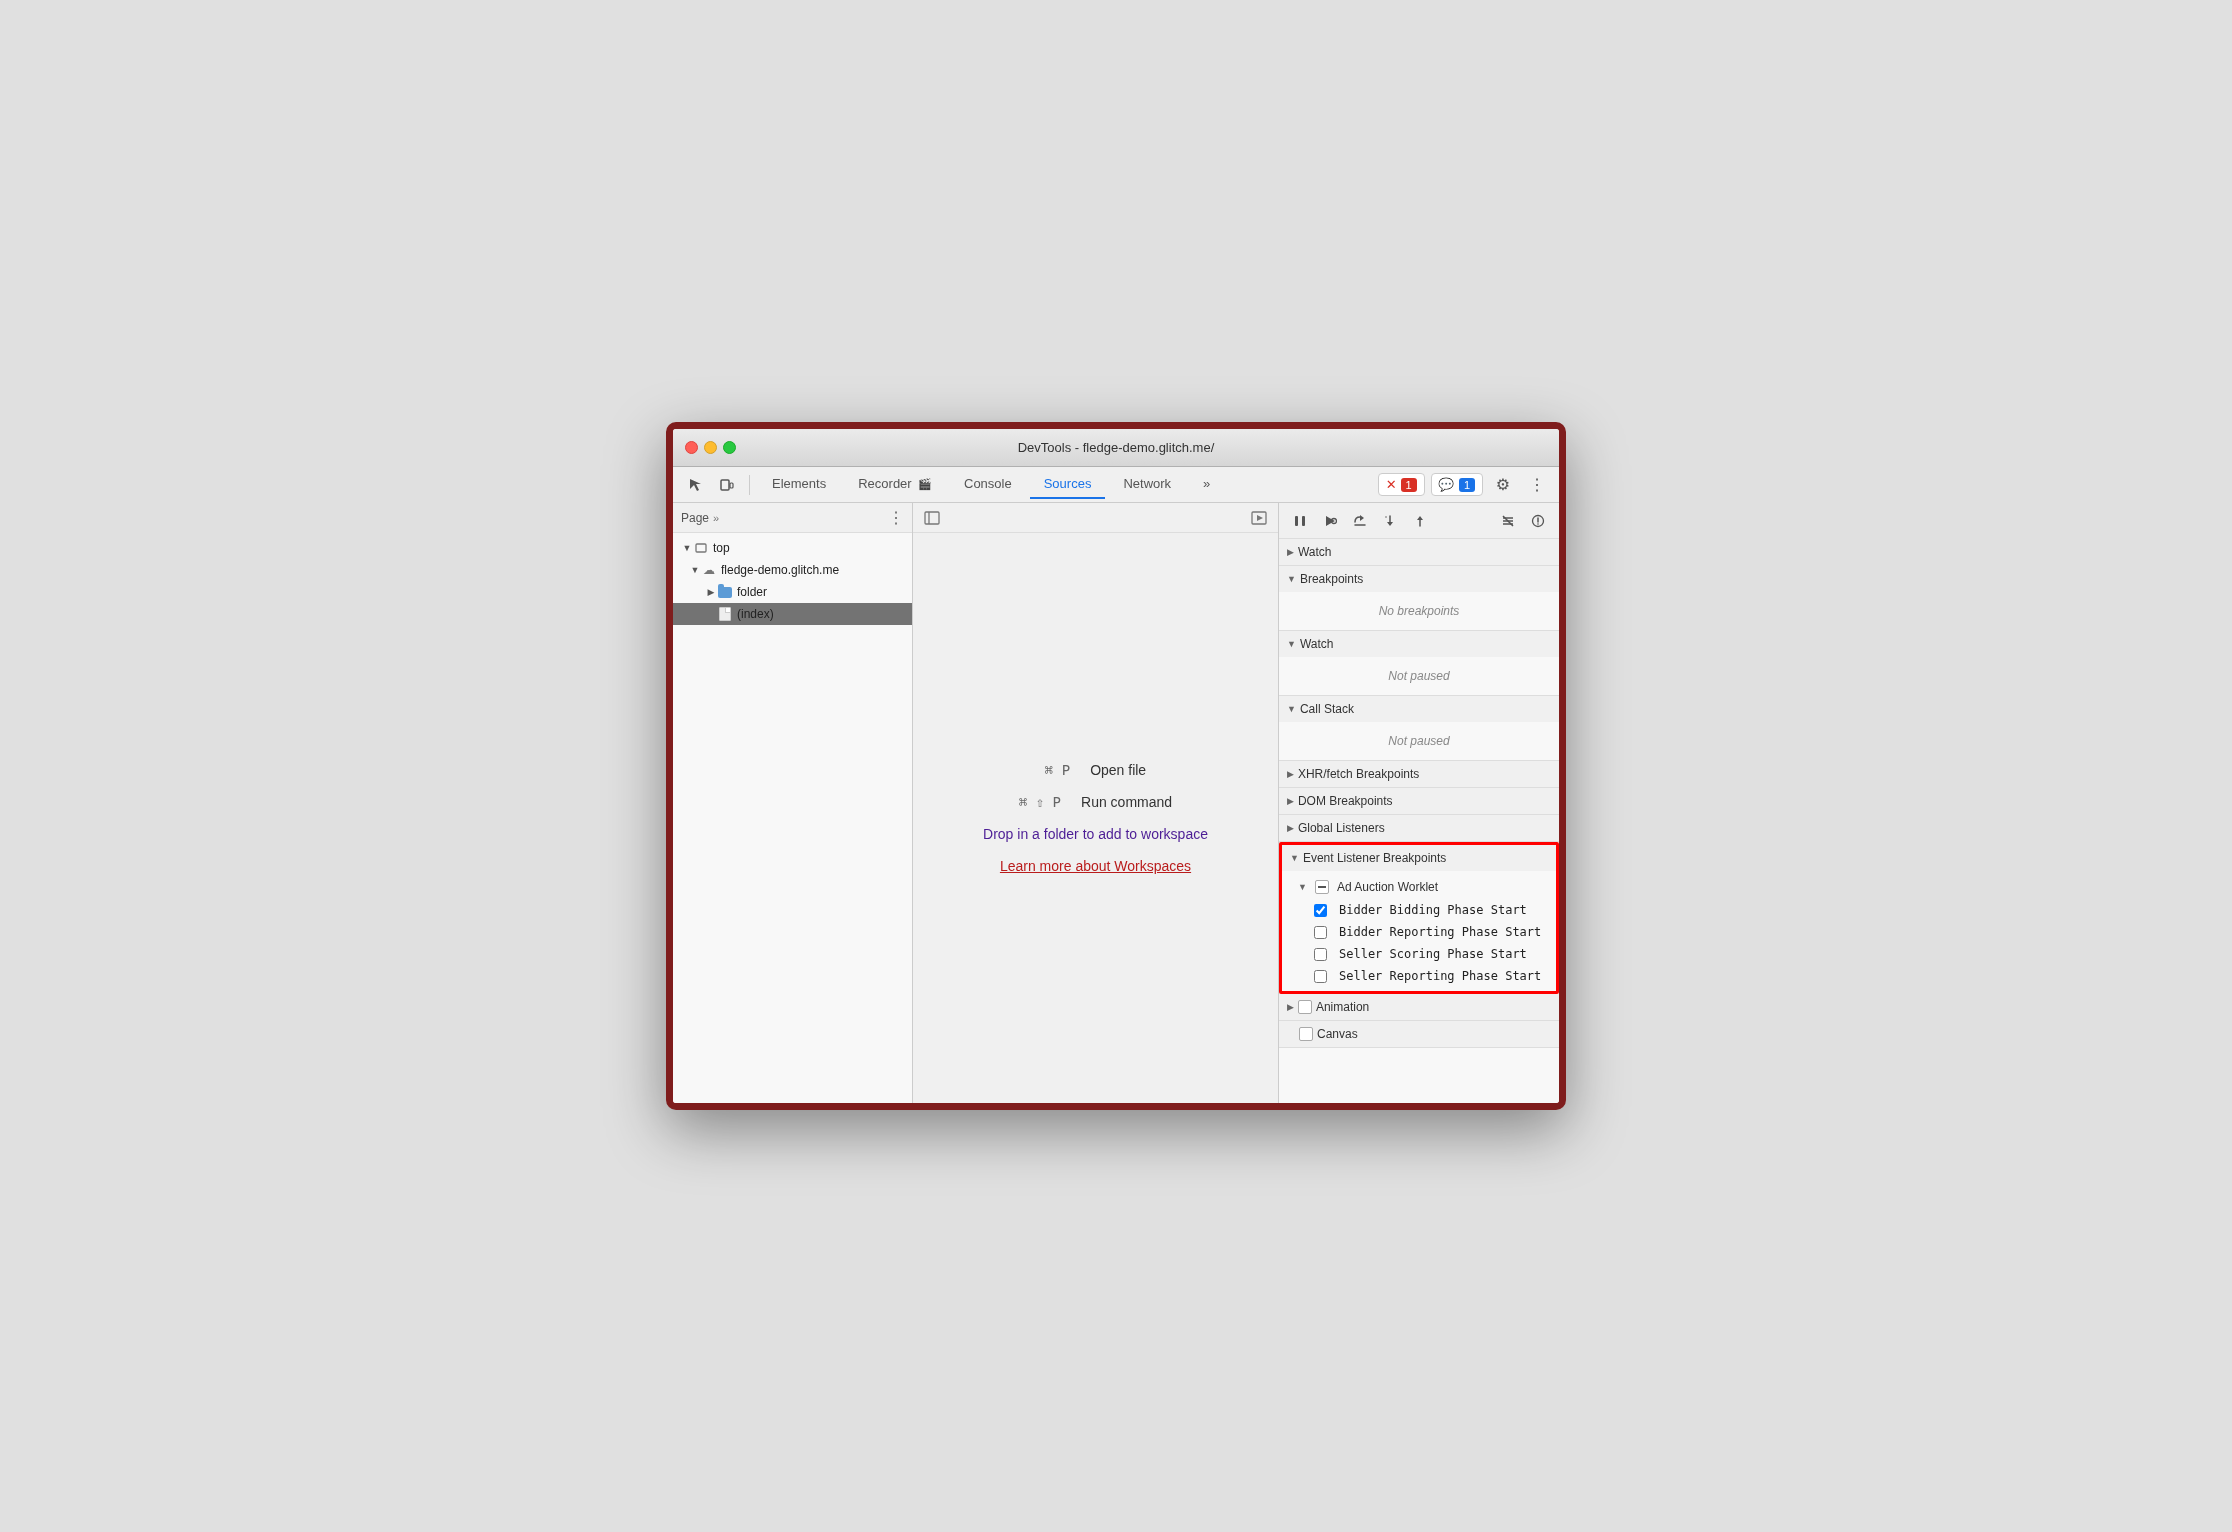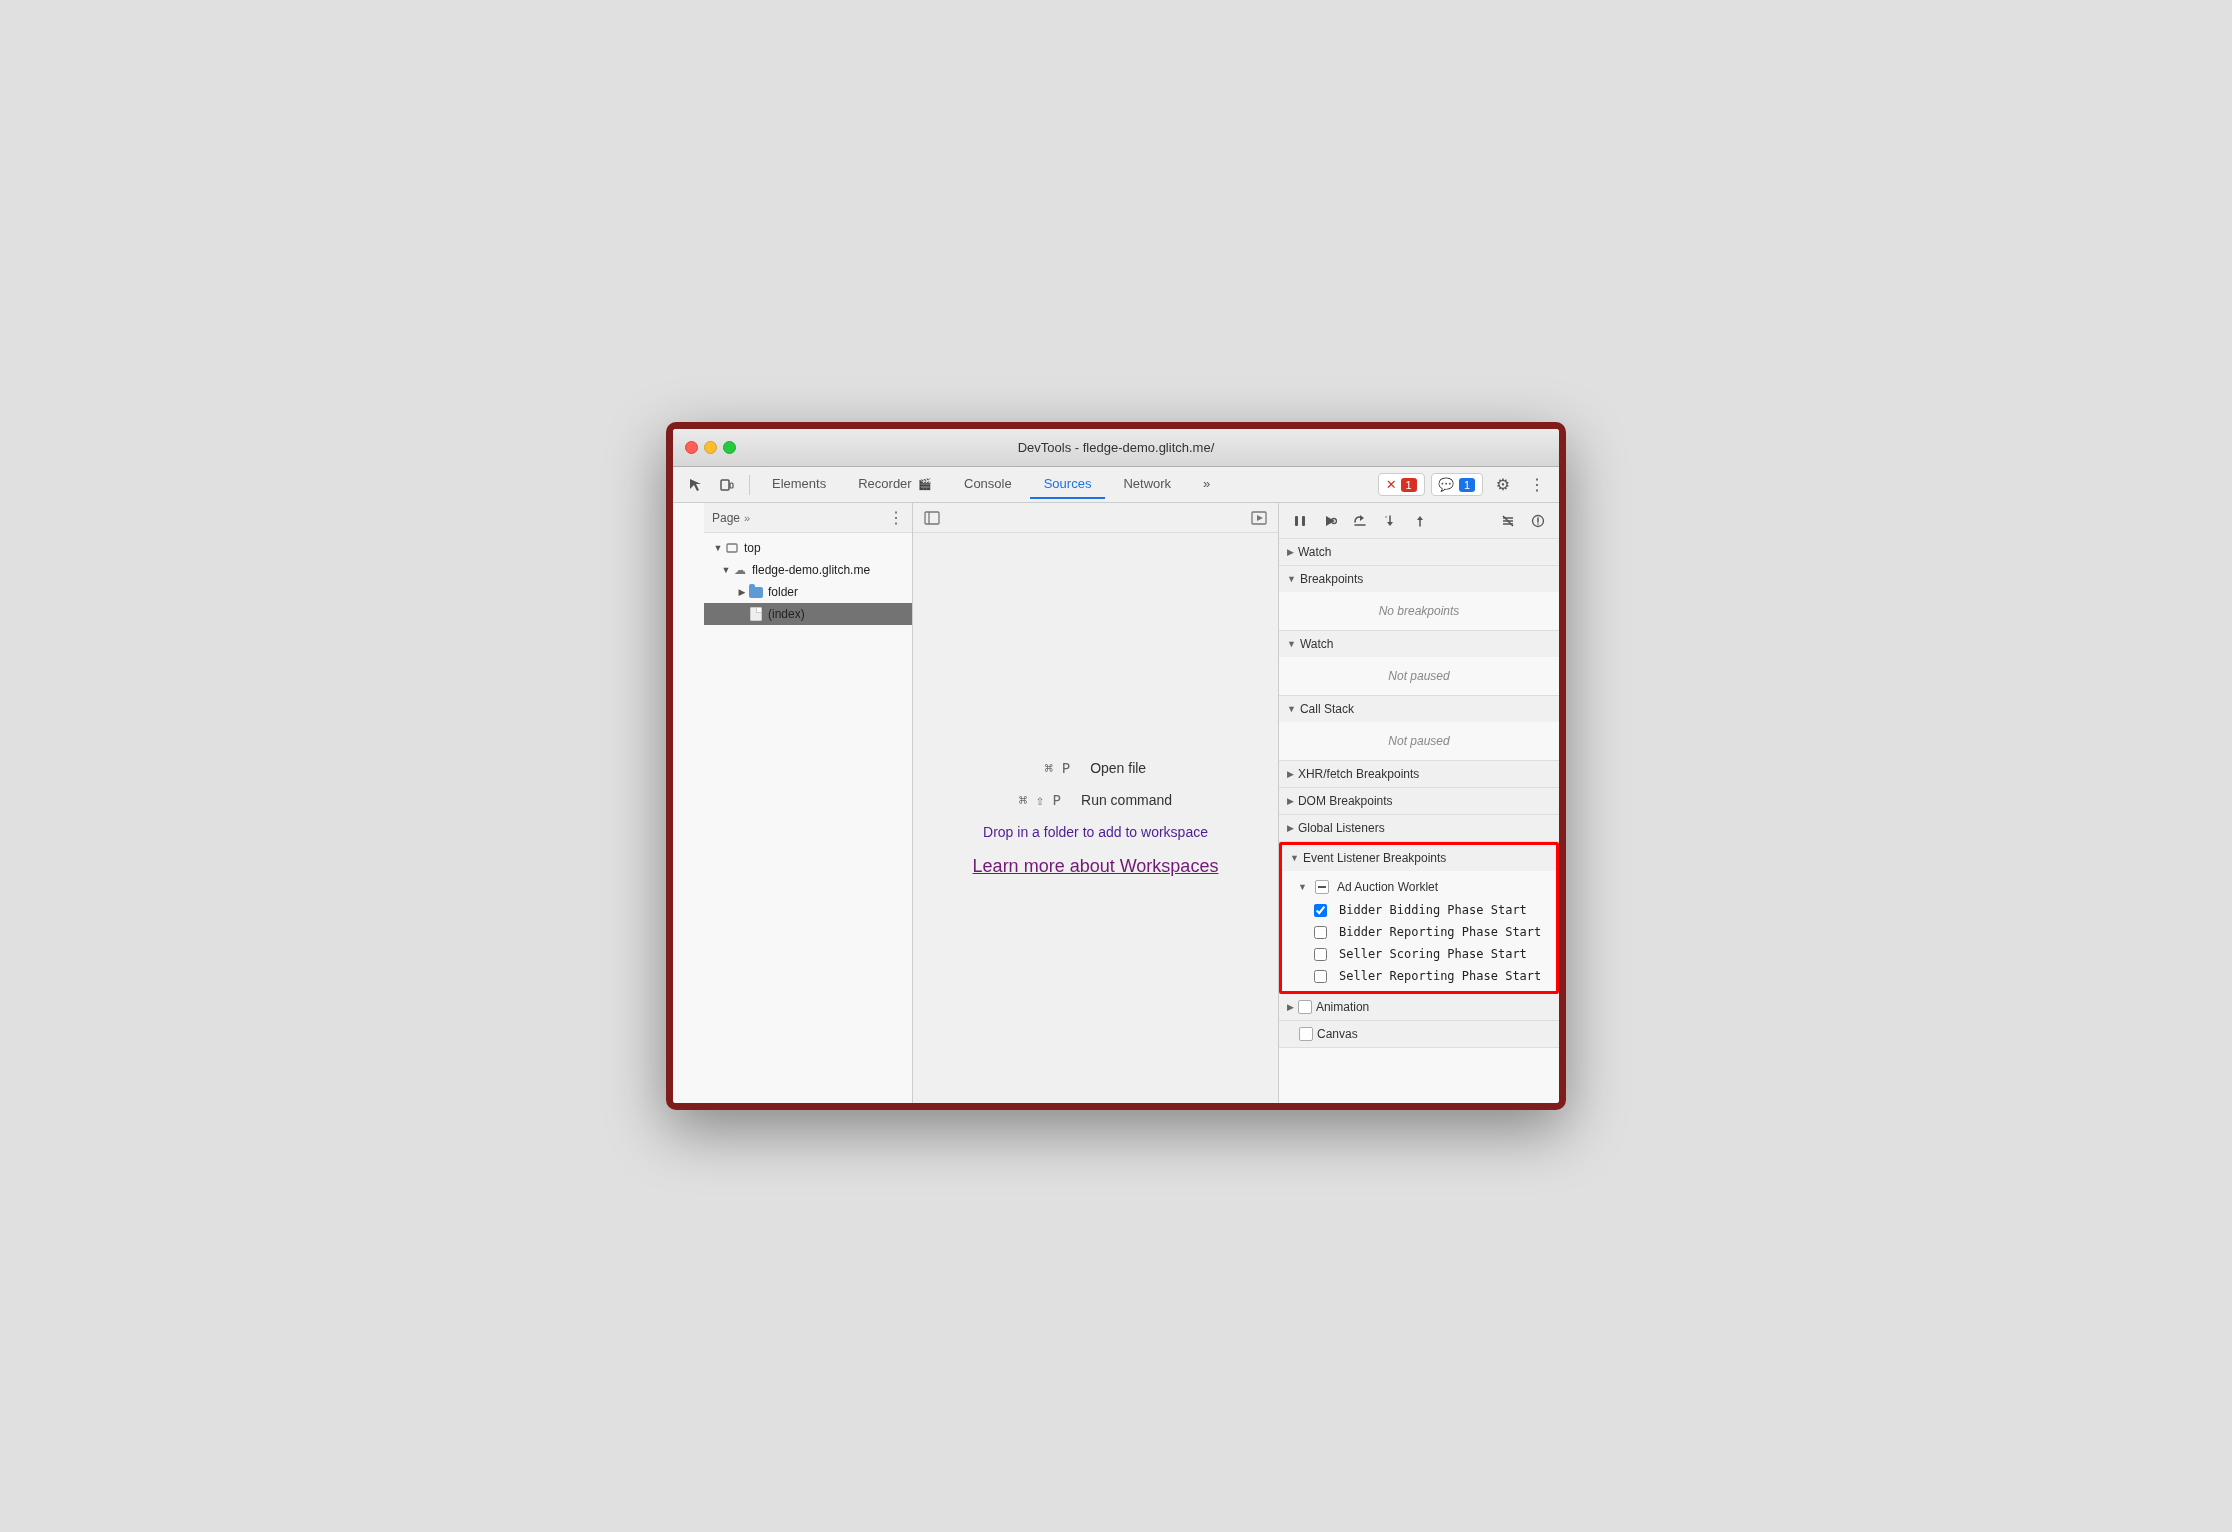--- a/index.html
+++ b/index.html
@@ -128,21 +128,20 @@
     }
     
     .left-panel {
       width: 240px;
       min-width: 240px;
       background: #f8f8f8;
       border-right: 1px solid #ccc;
       display: flex;
       flex-direction: column;
       overflow: hidden;
-      padding-left: 31px;
     }
     .panel-header {
       display: flex;
       align-items: center;
       padding: 4px 8px;
       height: 30px;
       border-bottom: 1px solid #ddd;
       background: #f0f0f0;
     }
     .panel-header-title {
@@ -277,24 +276,24 @@
     .shortcut-key {
       font-family: monospace;
       font-size: 14px;
       color: #666;
     }
     .drop-text {
       font-size: 14px;
       color: #4c1d95;
     }
     .workspace-link {
-      color: #701a75;
+      color: #b91c1c;
       text-decoration: underline;
       cursor: pointer;
-      font-size: 18px;
+      font-size: 14px;
     }
 
     
     .right-panel {
       width: 280px;
       min-width: 280px;
       background: #f8f8f8;
       display: flex;
       flex-direction: column;
       overflow: hidden;

